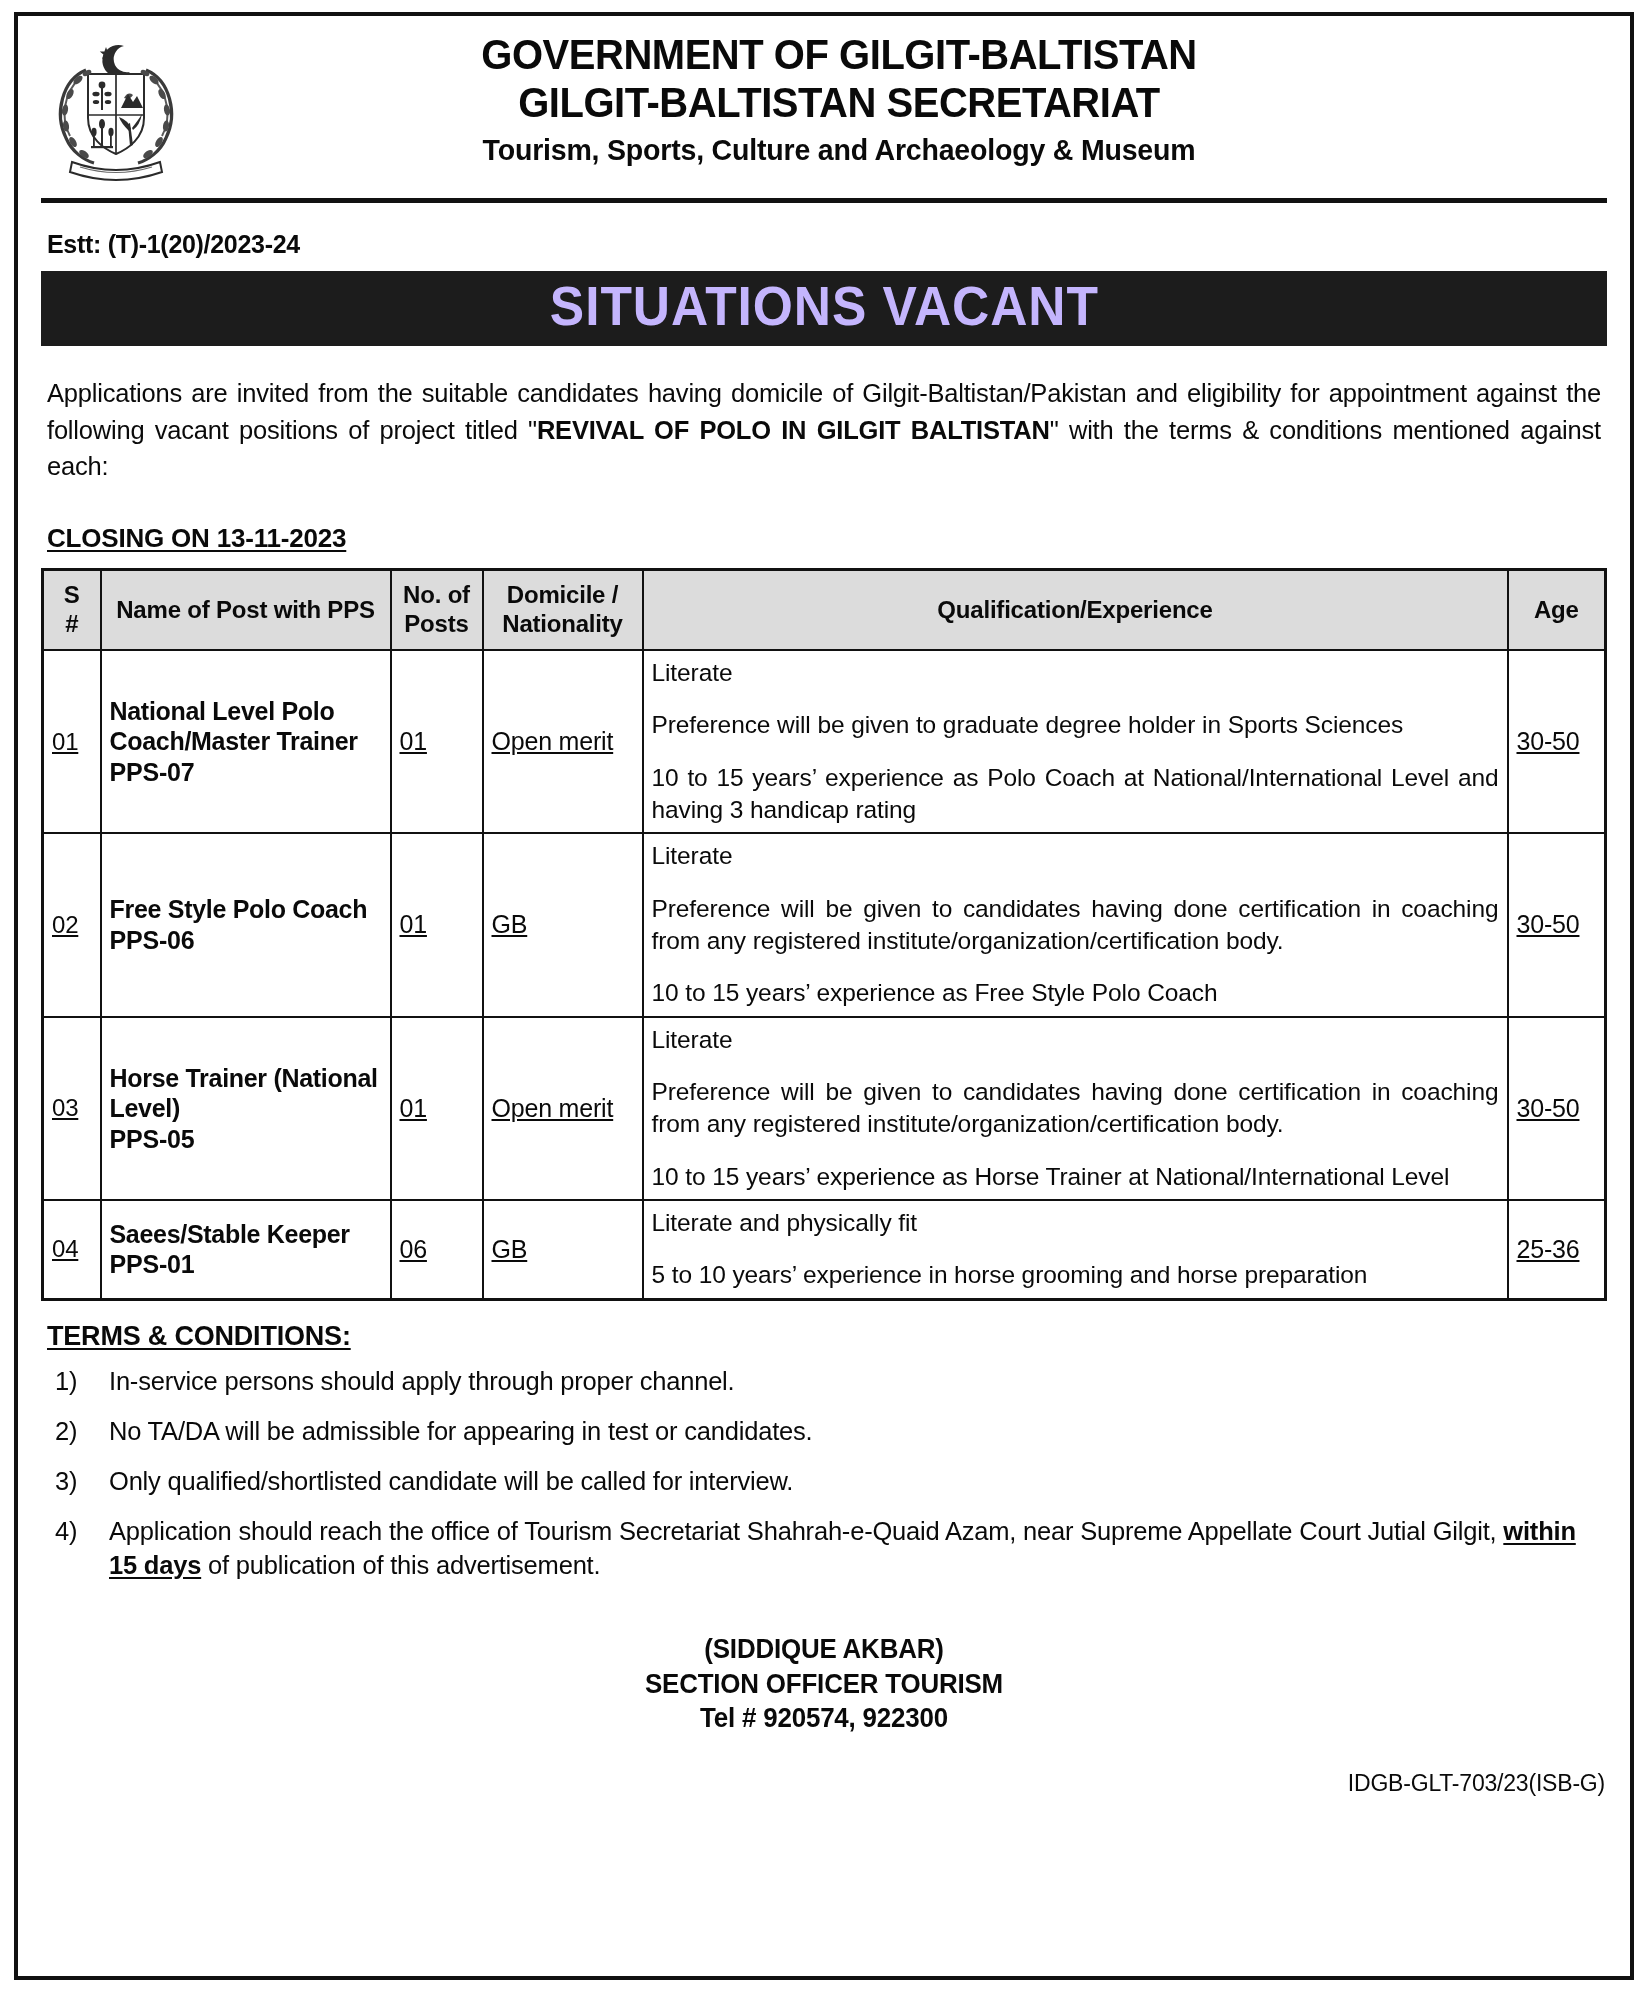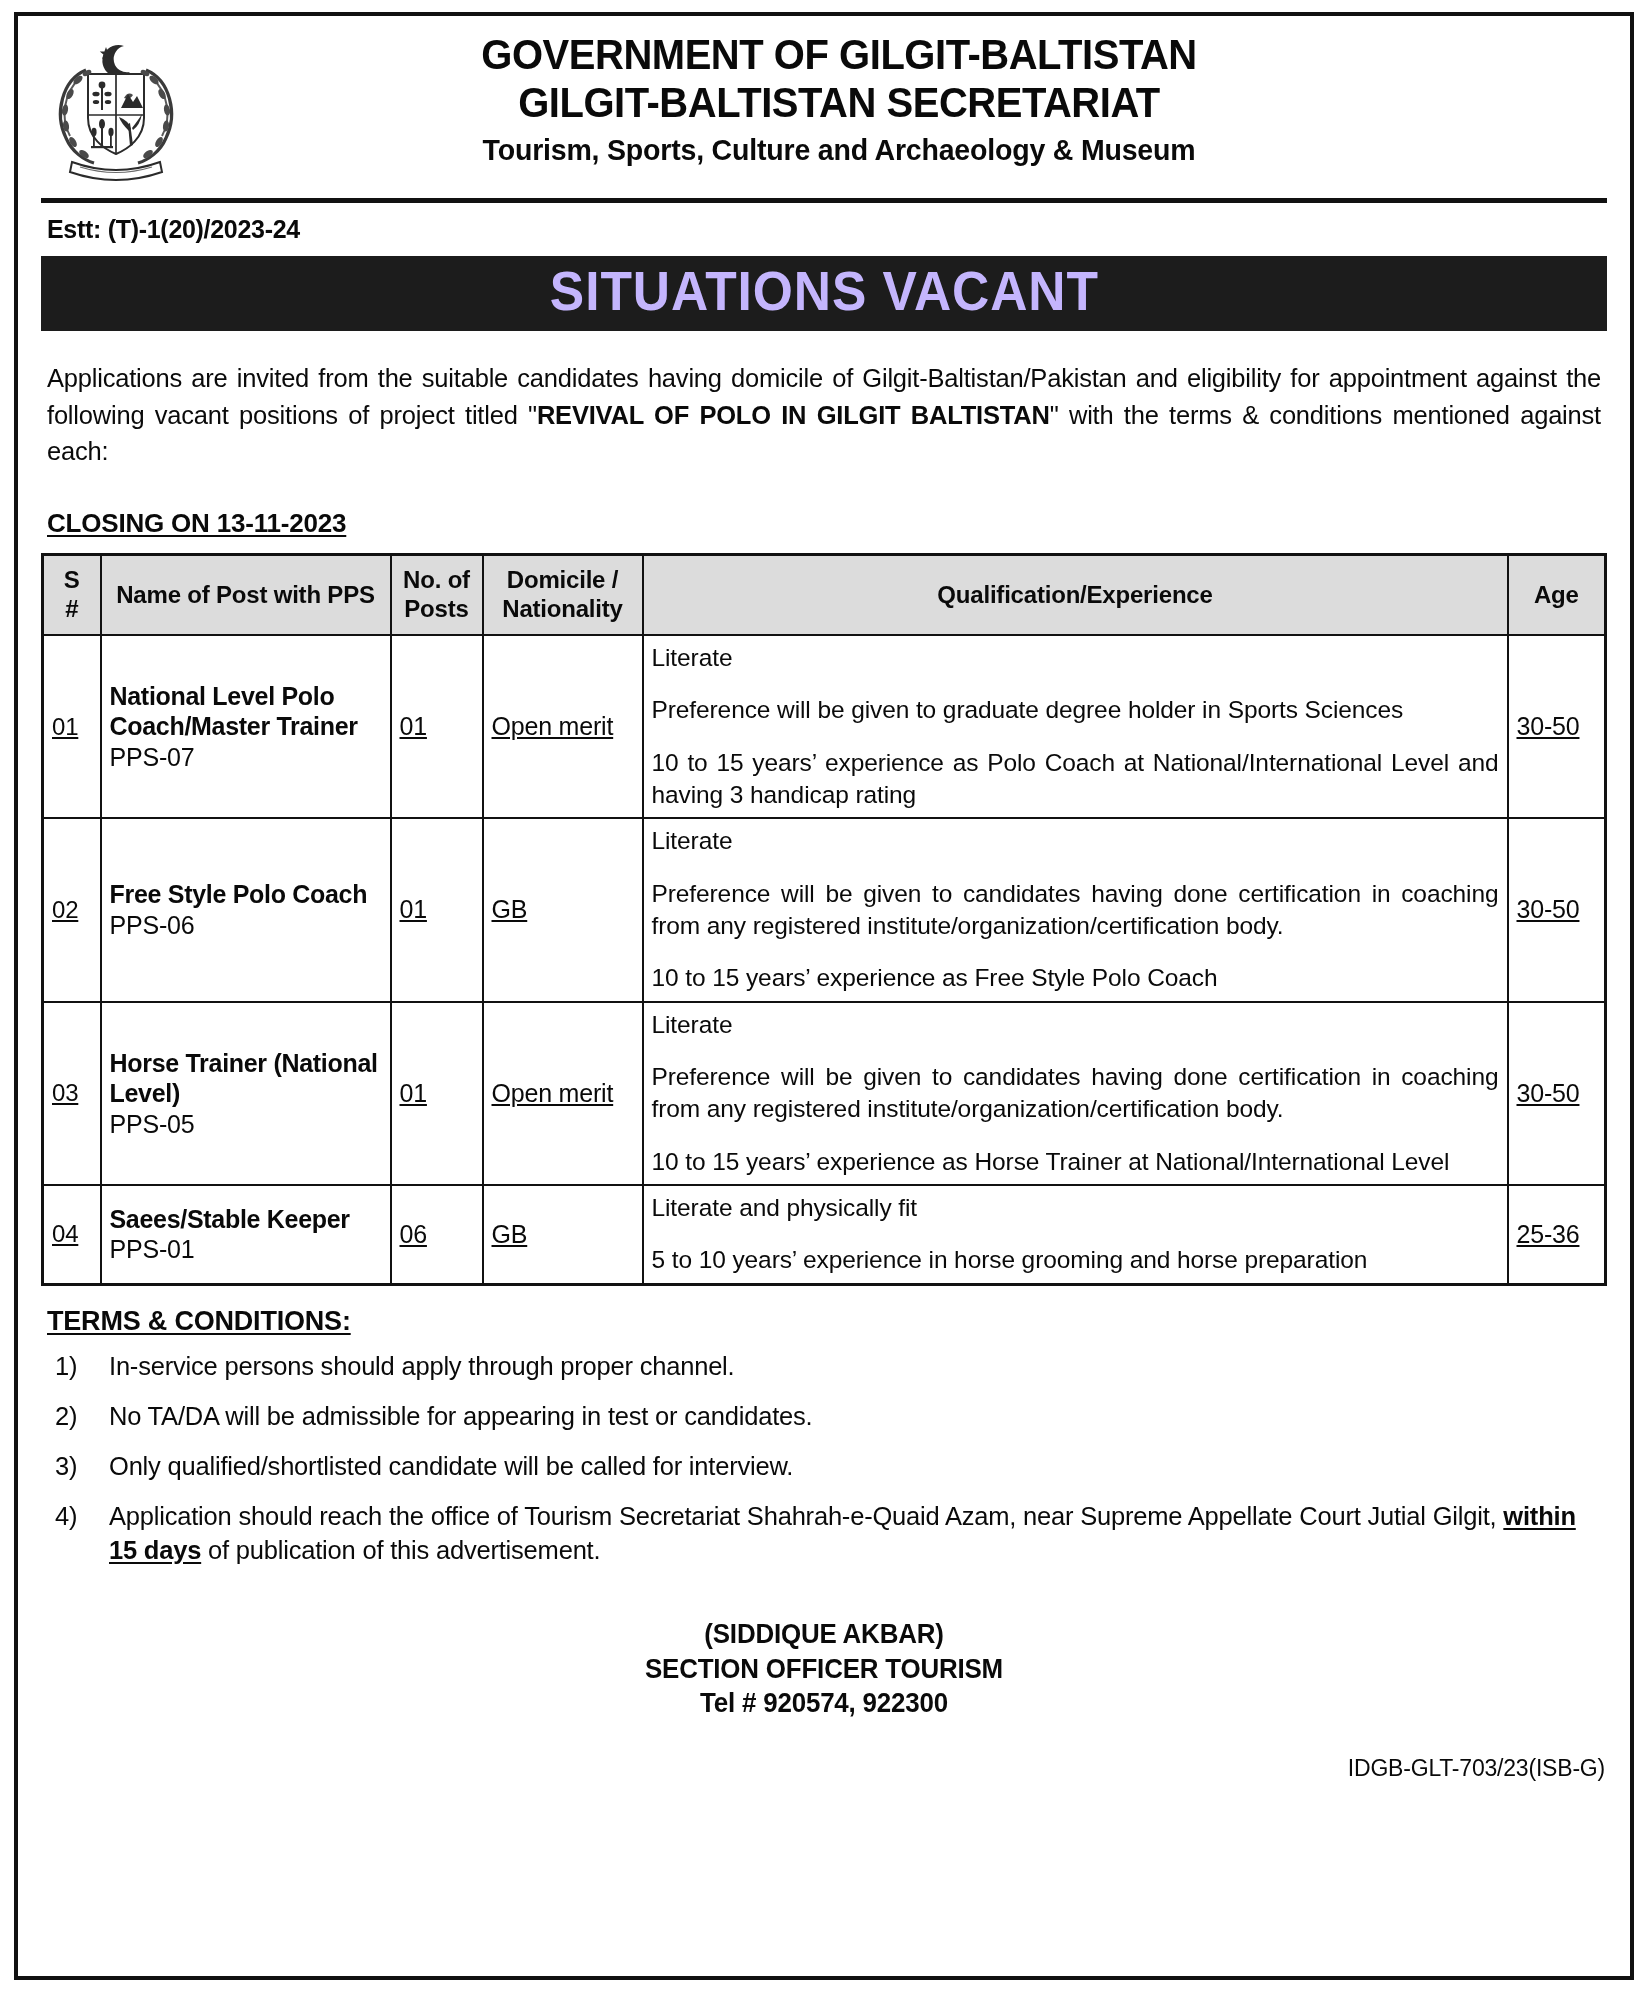--- a/index.html
+++ b/index.html
@@ -85,21 +85,21 @@
   .head-rule {
     border: 0;
     border-top: 5px solid #111;
     margin: 10px 0 0 0;
   }
 
   .estt {
     font-size: 25px;
     font-weight: bold;
     letter-spacing: -0.3px;
-    padding: 12px 0 12px 6px;
+    padding: 27px 0 12px 6px;
   }
 
   
   .banner {
     background: #1c1c1c;
     color: #c4b5fd;
     text-align: center;
     padding: 6px 0 10px 0;
     margin-bottom: 10px;
   }
@@ -175,21 +175,21 @@
     line-height: 1.22;
     padding-left: 14px;
   }
   td.post .post-name {
     font-weight: bold;
     display: block;
     letter-spacing: -0.3px;
   }
   td.post .pps {
     display: block;
-    font-weight: normal;
+    font-weight: bold;
     letter-spacing: -0.2px;
   }
 
   td.qual {
     font-size: 24.5px;
     line-height: 1.32;
     text-align: justify;
     text-align-last: left;
     vertical-align: top;
     padding: 10px 12px 10px 12px;

